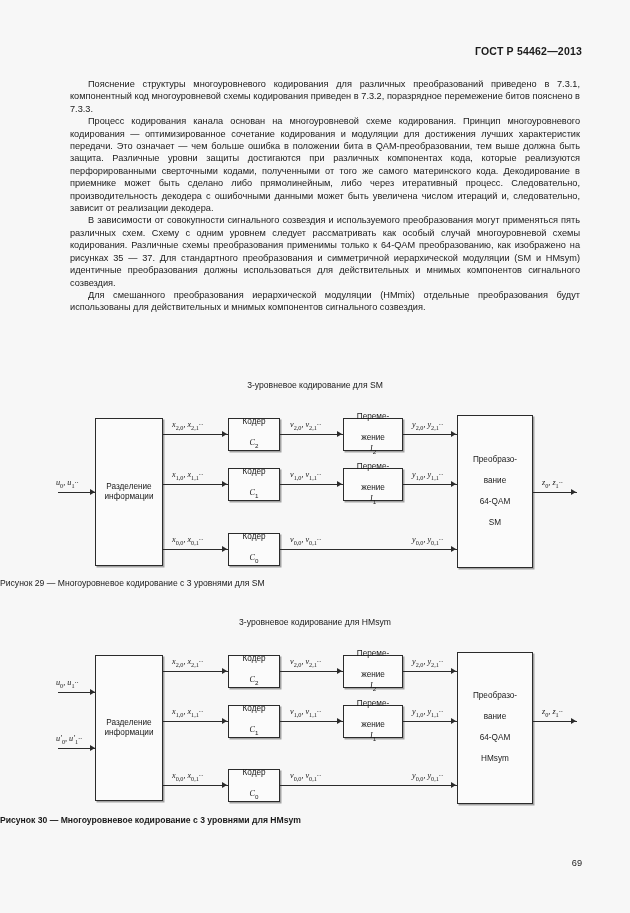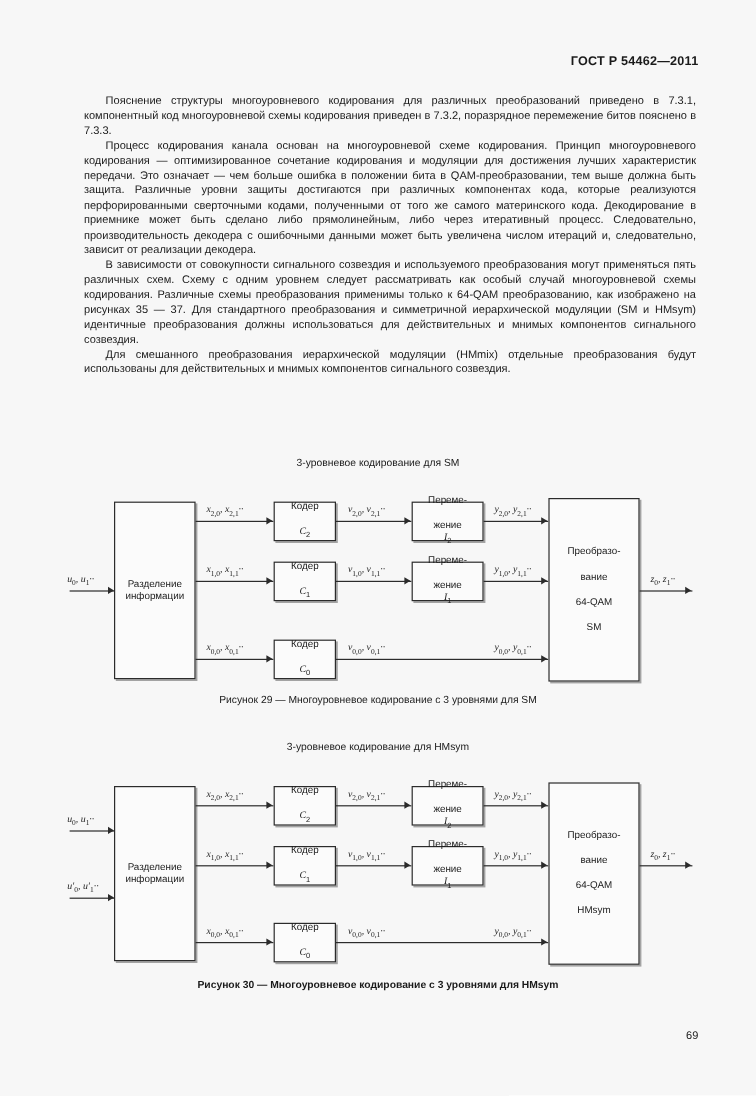--- a/index.html
+++ b/index.html
@@ -52,21 +52,20 @@
   }
   .figtitle {
     position: absolute;
     width: 100%;
     text-align: center;
     font-size: 8.6px;
   }
   .figcap {
     position: absolute;
     width: 100%;
-    text-align: center;
     font-size: 8.6px;
   }
   .pagenum {
     position: absolute;
     right: 48px;
     bottom: 45px;
     font-size: 9.2px;
   }
   
   .diagram {
@@ -110,21 +109,21 @@
   }
   .lbl sub { font-style: normal; font-size: 6.2px; }
   .boxsub { font-style: italic; font-family: "Liberation Serif", serif; }
   .boxsub sub { font-style: normal; font-size: 6.2px; font-family: "Liberation Sans", sans-serif; }
 </style>
 </head>
 <body>
 
 <div class="page">
 
-  <div class="header">ГОСТ Р 54462—2011</div>
+  <div class="header">ГОСТ Р 54462—2013</div>
 
   <div class="content">
     <p class="body">Пояснение структуры многоуровневого кодирования для различных преобразований приведено в 7.3.1, компонентный код многоуровневой схемы кодирования приведен в 7.3.2, поразрядное перемежение битов пояснено в 7.3.3.</p>
     <p class="body">Процесс кодирования канала основан на многоуровневой схеме кодирования. Принцип многоуровневого кодирования — оптимизированное сочетание кодирования и модуляции для достижения лучших характеристик передачи. Это означает — чем больше ошибка в положении бита в QAM-преобразовании, тем выше должна быть защита. Различные уровни защиты достигаются при различных компонентах кода, которые реализуются перфорированными сверточными кодами, полученными от того же самого материнского кода. Декодирование в приемнике может быть сделано либо  прямолинейным, либо через итеративный процесс. Следовательно, производительность  декодера с ошибочными данными может быть увеличена числом итераций и, следовательно, зависит от реализации декодера.</p>
     <p class="body">В зависимости от совокупности сигнального созвездия и используемого преобразования могут применяться пять различных схем. Схему с одним уровнем следует рассматривать как особый случай многоуровневой схемы кодирования. Различные  схемы преобразования  применимы только к  64-QAM преобразованию, как изображено на  рисунках 35 — 37. Для  стандартного преобразования и симметричной иерархической модуляции (SM и HMsym) идентичные преобразования должны использоваться для действительных и мнимых компонентов сигнального созвездия.</p>
     <p class="body">Для смешанного преобразования иерархической модуляции (HMmix) отдельные преобразования будут использованы для действительных и мнимых компонентов сигнального созвездия.</p>
   </div>
 
   <div class="figtitle" style="top:380px;">3-уровневое кодирование для SM</div>
 

